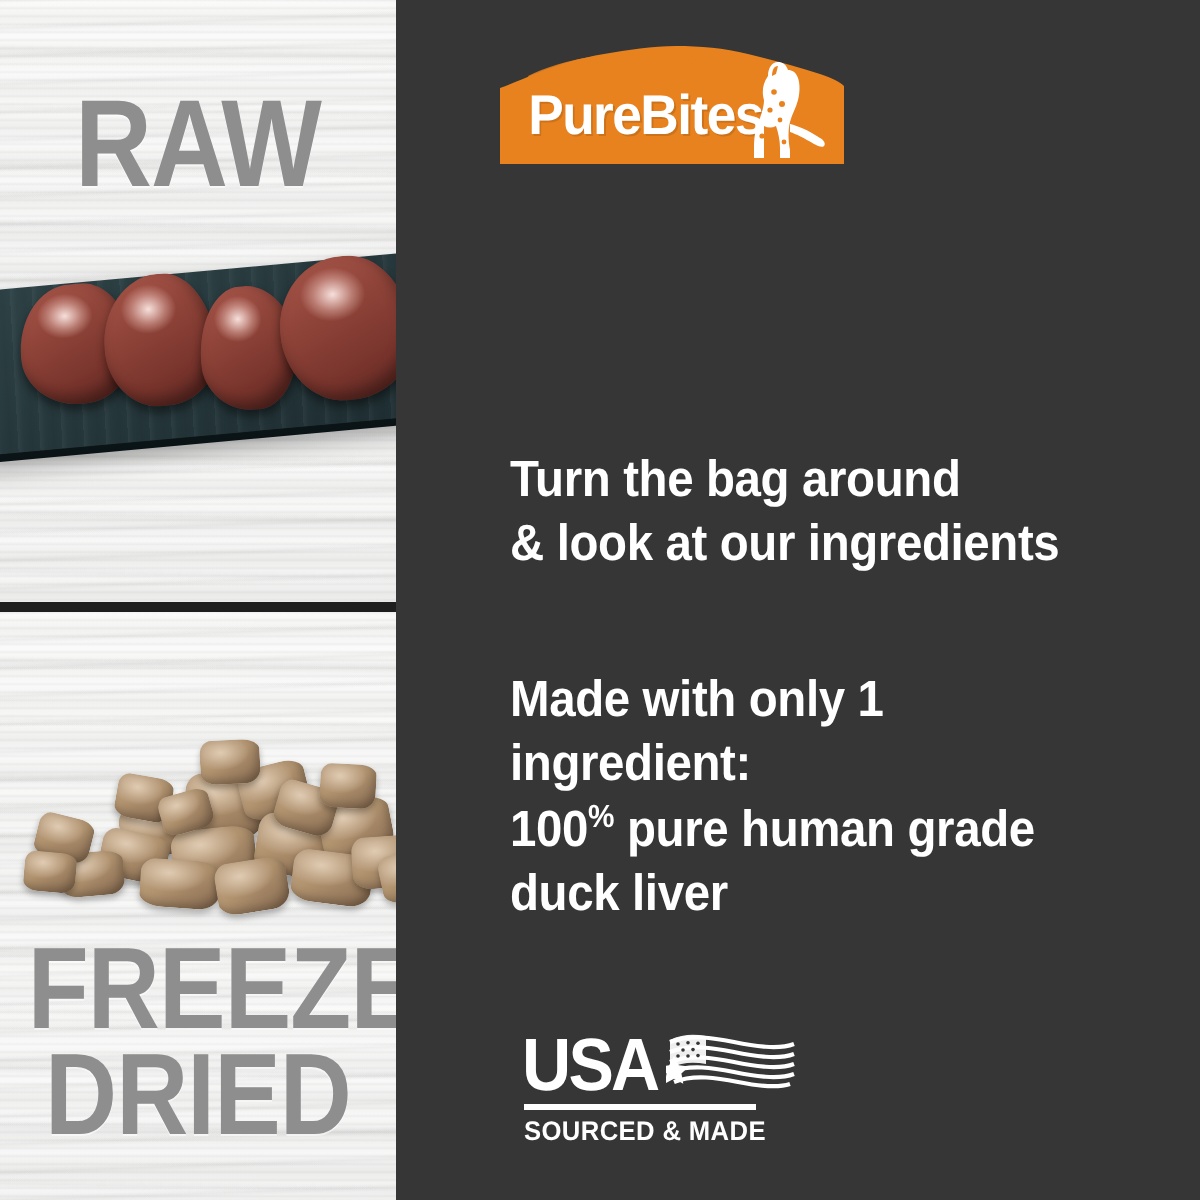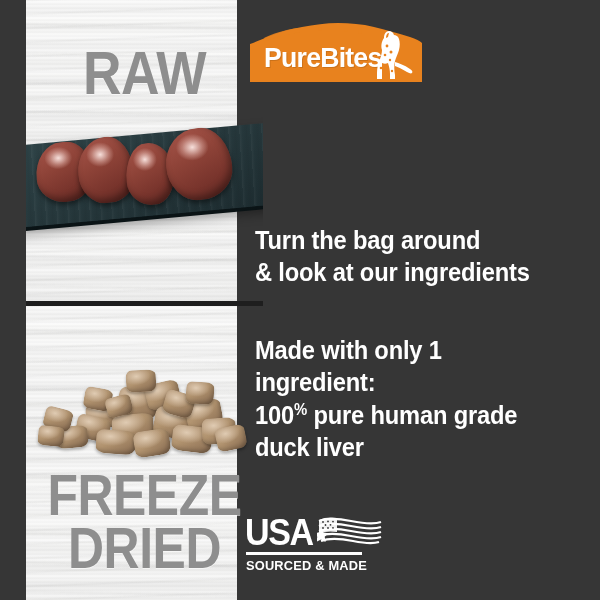--- a/index.html
+++ b/index.html
@@ -4,21 +4,21 @@
 <style>
   html,body{margin:0;padding:0;}
   body{
     width:600px;height:600px;overflow:hidden;
     font-family:"Liberation Sans", sans-serif;
     background:#363636;
   }
   #stage{position:relative;width:600px;height:600px;overflow:hidden;background:#363636;}
 
   
-  .left-col{position:absolute;left:0;top:0;width:237px;height:600px;overflow:hidden;margin-left:26px;}
+  .left-col{position:absolute;left:0;top:0;width:198px;height:600px;overflow:hidden;}
 
   .wood{
     position:absolute;left:0;width:237px;overflow:hidden;
     background:
       repeating-linear-gradient(180deg,
         rgba(0,0,0,0.045) 0px, rgba(0,0,0,0.0) 1px, rgba(0,0,0,0.0) 3px, rgba(0,0,0,0.035) 4px),
       repeating-linear-gradient(180deg,
         rgba(255,255,255,0.6) 0px, rgba(236,236,236,0.35) 9px, rgba(255,255,255,0.55) 18px),
       linear-gradient(180deg,#f6f6f5 0%,#ededec 40%,#f4f4f3 70%,#e9e9e8 100%);
   }
@@ -117,21 +117,21 @@
     font-family:"Liberation Sans", sans-serif;
     font-weight:bold;font-size:25.5px;line-height:1.27;
     letter-spacing:-0.2px;transform:scaleX(0.93);transform-origin:left top;
     white-space:pre-line;
   }
   #headline-1{left:18px;top:224px;}
   #headline-2{left:18px;top:334px;}
   .pct{font-size:16px;vertical-align:super;line-height:0;}
 
   
-  .usa{position:absolute;left:8px;top:512px;width:150px;height:62px;text-align:right;}
+  .usa{position:absolute;left:24px;top:512px;width:150px;height:62px;text-align:right;}
   .usa-word{
     position:absolute;left:0;top:0;
     font-family:"Liberation Sans", sans-serif;
     font-weight:bold;font-size:37px;color:#ffffff;
     letter-spacing:-1.5px;transform:scaleX(0.92);transform-origin:left top;
   }
   .usa-flag{position:absolute;left:72px;top:4px;width:66px;height:31px;}
   .usa-rule{position:absolute;left:1px;top:40px;width:116px;height:3px;background:#ffffff;}
   .usa-sub{
     position:absolute;left:1px;top:46px;

